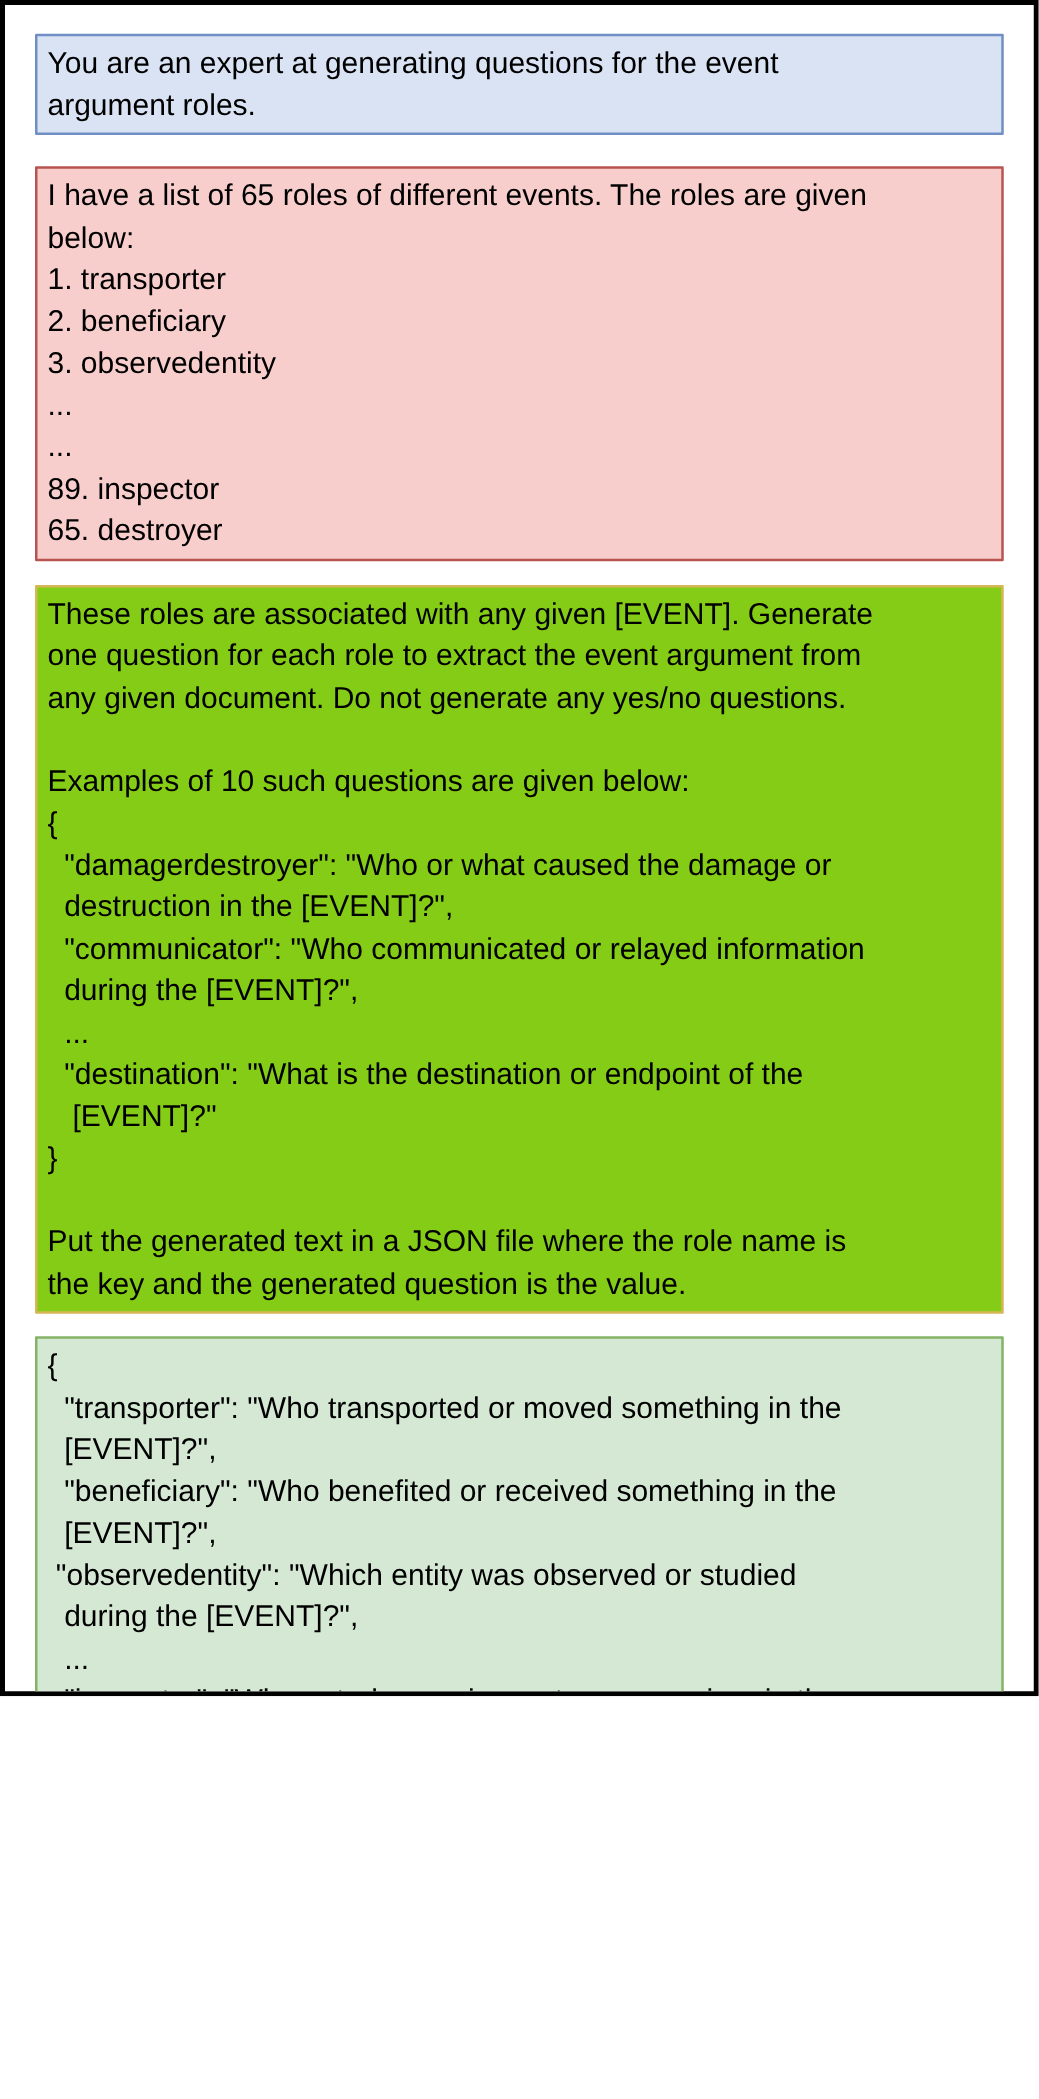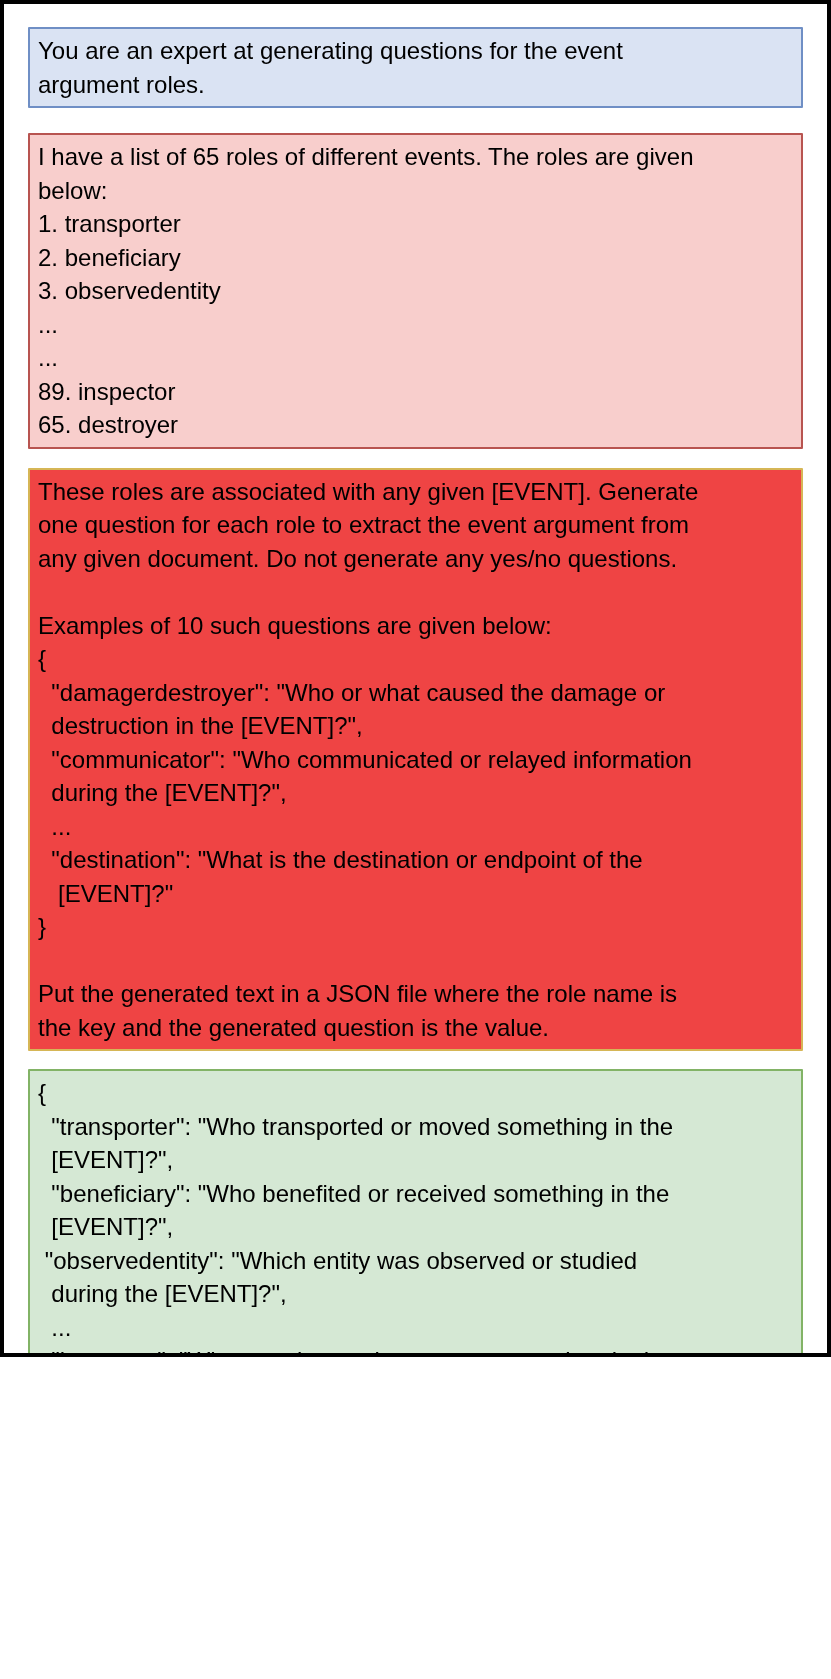--- a/index.html
+++ b/index.html
@@ -24,21 +24,21 @@
     padding: 5px 8px;
   }
   .box-text {
     font-size: 24px;
     line-height: 33.5px;
     white-space: pre-wrap;
     color: #000;
   }
   .box-blue   { background: #dae3f3; border-color: #6f8fc5; }
   .box-red    { background: #f8cecc; border-color: #b85450; margin-top: 25px; }
-  .box-yellow { background: #ef4444; border-color: #d6b656; margin-top: 19px; }
+  .box-yellow { background: #84cc16; border-color: #d6b656; margin-top: 19px; }
   .box-green  { background: #d5e8d4; border-color: #82b366; margin-top: 18px; }
 
   .legend {
     margin: 22px 4px 0 4px;
     display: grid;
     grid-template-columns: 48px 1fr 3px 1fr 48px;
     grid-template-rows: 48px 48px;
     row-gap: 24px;
     align-items: center;
   }

